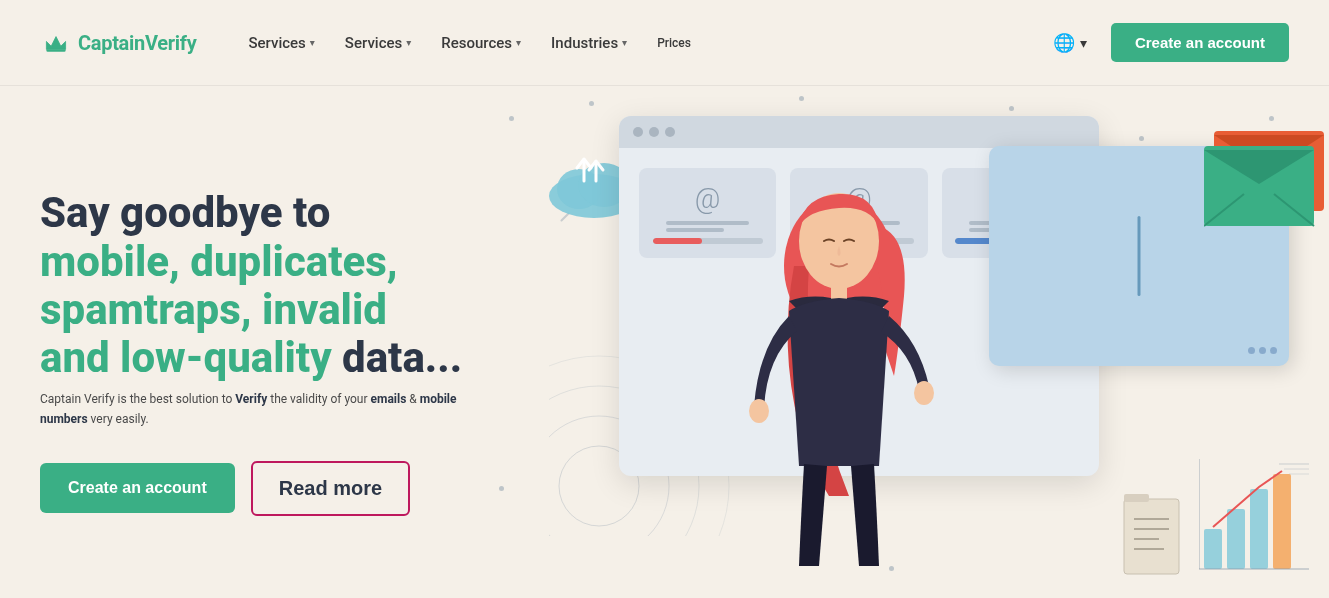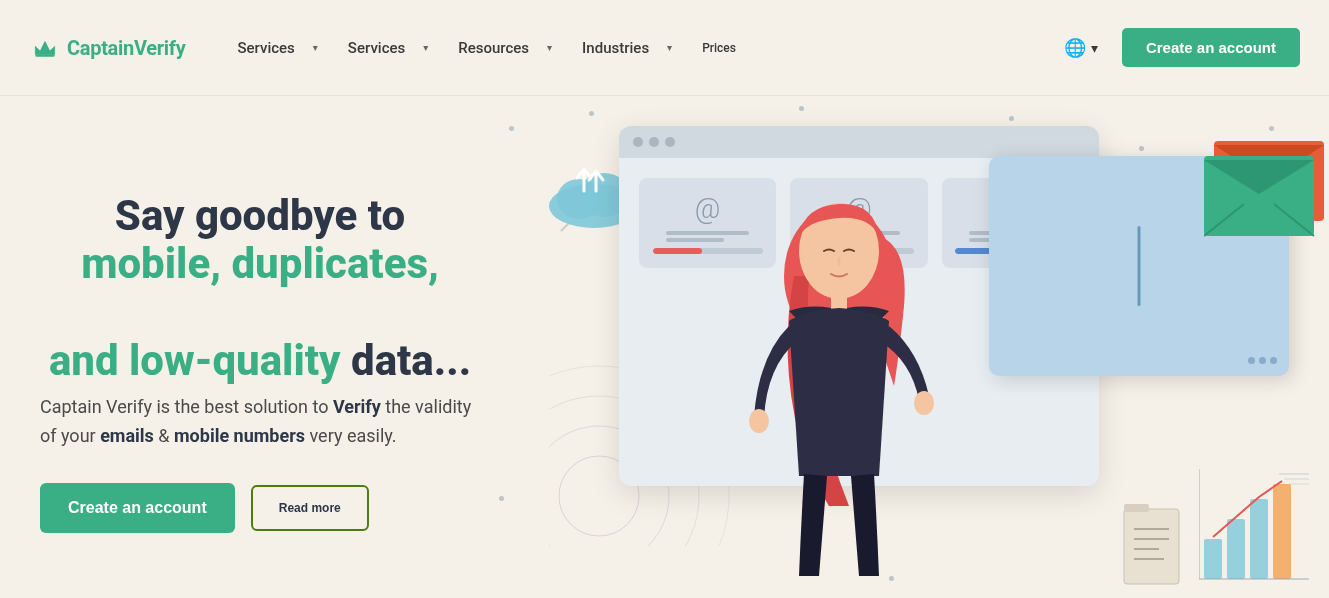--- a/index.html
+++ b/index.html
@@ -9,22 +9,22 @@
       overflow-x: hidden;
       width: 1329px;
       height: 598px;
     }
 
     
     header {
       display: flex;
       align-items: center;
       justify-content: space-between;
-      padding: 0 29px;
-      height: 96px;
+      padding: 0 40px;
+      height: 86px;
       background: #f5f0e8;
       border-bottom: 1px solid rgba(0,0,0,0.06);
     }
 
     .header-left {
       display: flex;
       align-items: center;
       gap: 40px;
     }
 
@@ -53,21 +53,21 @@
 
     nav {
       display: flex;
       align-items: center;
       gap: 6px;
     }
 
     .nav-item {
       display: flex;
       align-items: center;
-      gap: 18px;
+      gap: 4px;
       padding: 8px 12px;
       font-size: 15px;
       color: #3a3a3a;
       cursor: pointer;
       border-radius: 4px;
       font-weight: 500;
     }
 
     .nav-item .chevron {
       font-size: 10px;
@@ -136,29 +136,28 @@
       flex-shrink: 0;
       z-index: 2;
     }
 
     .hero-title {
       font-size: 42px;
       font-weight: 800;
       color: #2d3748;
       line-height: 1.15;
       margin-bottom: 8px;
-      text-align: center;
     }
 
     .hero-title-highlight {
       color: #3aaf85;
     }
 
     .hero-description {
-      font-size: 18px;
+      font-size: 12px;
       color: #4a4a4a;
       line-height: 1.6;
       margin-bottom: 32px;
       margin-top: 0;
     }
 
     .hero-description strong {
       font-weight: 700;
       color: #2d3748;
     }
@@ -176,23 +175,23 @@
       border-radius: 6px;
       font-size: 16px;
       font-weight: 700;
       color: white;
       cursor: pointer;
     }
 
     .btn-hero-read {
       padding: 14px 26px;
       background: transparent;
-      border: 2px solid #4d7c0f;
+      border: 2px solid #be185d;
       border-radius: 6px;
-      font-size: 12px;
+      font-size: 20px;
       font-weight: 600;
       color: #2d3748;
       cursor: pointer;
     }
 
     
     .hero-illustration {
       position: absolute;
       right: -20px;
       top: 0;
@@ -391,21 +390,21 @@
     </div>
     <button class="btn-create">Create an account</button>
   </div>
 </header>
 
 <section class="hero">
   <div class="hero-content">
     <h1 class="hero-title">
       <span>Say goodbye to</span><br>
       <span class="hero-title-highlight">mobile, duplicates,</span><br>
-      <br>
+      <span class="hero-title-highlight">spamtraps, invalid</span><br>
       <span class="hero-title-highlight">and low-quality</span>
       <span style="color:#2d3748;margin-top:24px;"> <span>data...</span></span>
     </h1>
 
     <p class="hero-description">
       <span>Captain Verify is the best solution to </span><strong>Verify</strong><span> the validity of your </span><strong>emails</strong><span> &amp; </span><strong>mobile numbers</strong><span> very easily.</span>
     </p>
 
     <div class="hero-buttons">
       <button class="btn-hero-create">Create an account</button>

